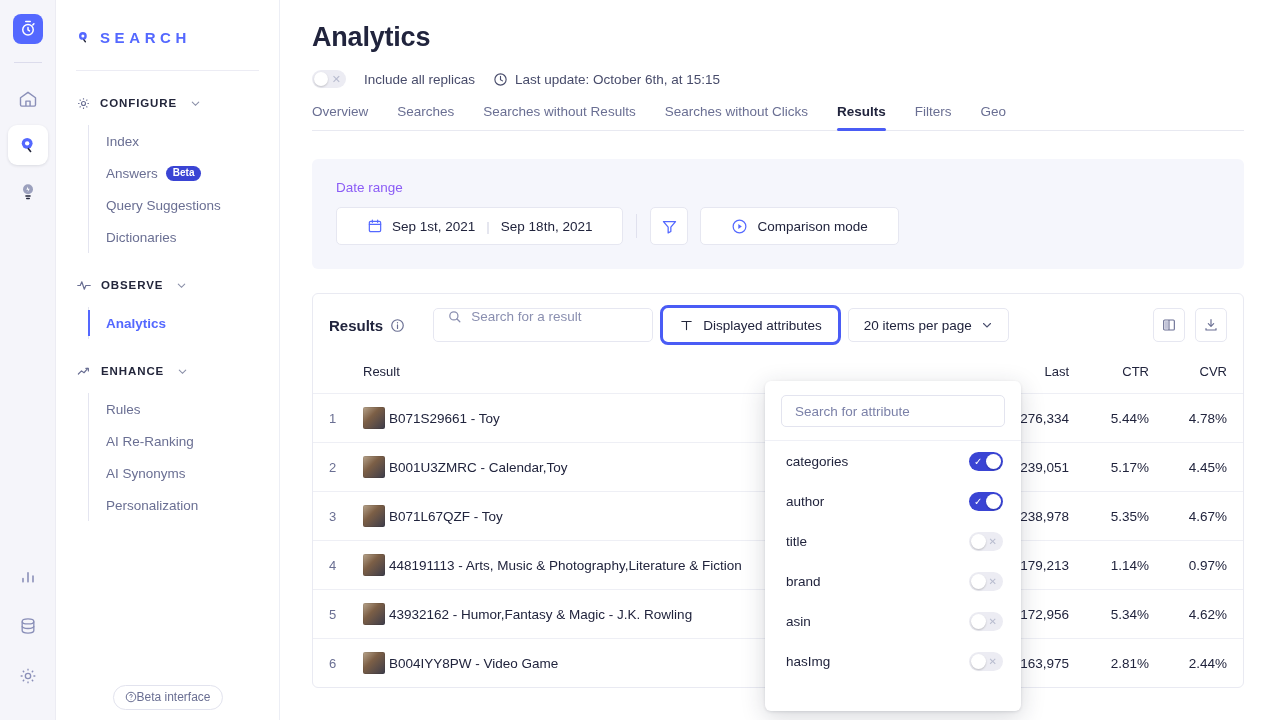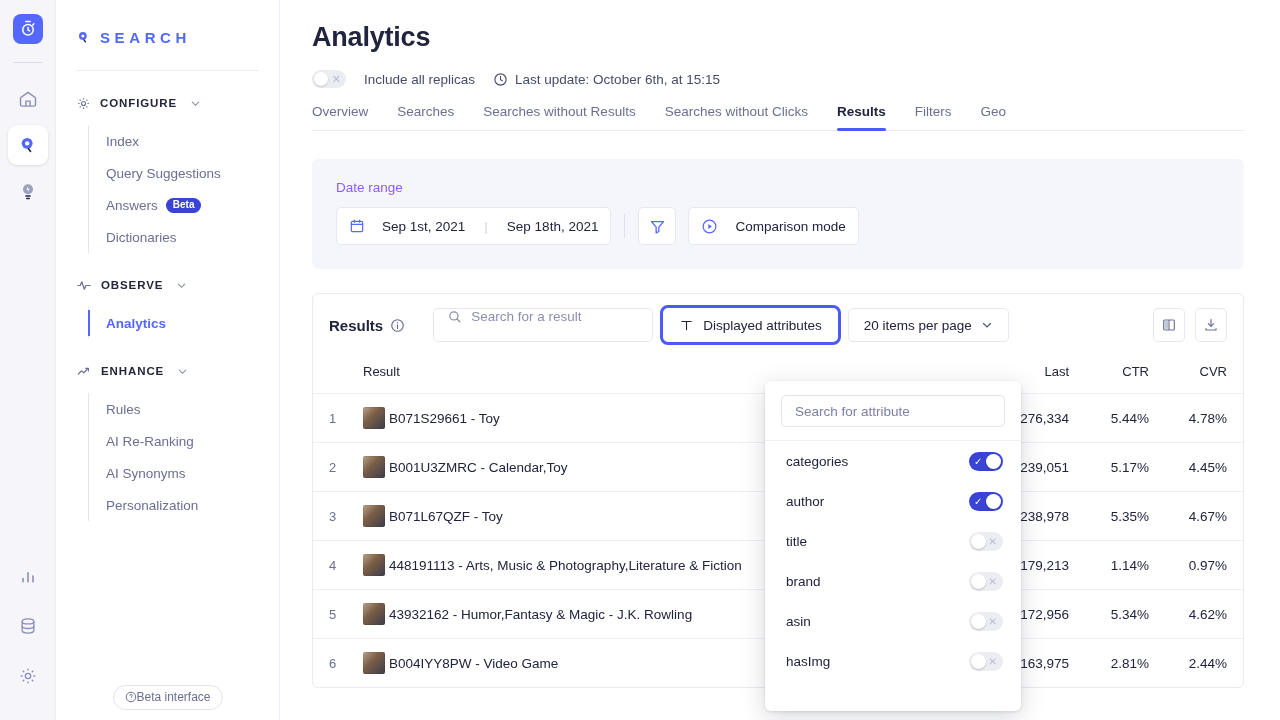--- a/index.html
+++ b/index.html
@@ -114,22 +114,22 @@
 
   
   .daterange-card {
     margin-top: 28px; background: #f5f6fc; border-radius: 6px;
     padding: 21px 24px 24px 24px;
   }
   .dr-label { color: #8b5cf6; font-size: 13.5px; }
   .dr-row { display: flex; align-items: center; gap: 12px; margin-top: 12px; }
   .dr-btn {
     background: #fff; border: 1px solid #e6e7f1; border-radius: 5px;
-    height: 38px; display: flex; align-items: center; gap: 17px;
-    padding: 0 12px; font-size: 13.5px; color: #21243d;
+    height: 38px; display: flex; align-items: center; gap: 9px;
+    padding: 0 30px; font-size: 13.5px; color: #21243d;
   }
   .dr-sep { width: 1px; height: 24px; background: #e0e1ee; margin: 0 1px; }
   .dr-pipe { color: #d3d5e4; margin: 0 2px; }
   .icon-btn-sq {
     background: #fff; border: 1px solid #e6e7f1; border-radius: 5px;
     width: 38px; height: 38px; display: flex; align-items: center; justify-content: center;
   }
 
   
   .results-card {
@@ -315,25 +315,25 @@
           <svg width="11" height="11" viewBox="0 0 24 24" fill="none" stroke="#8a8fa8" stroke-width="2.4" stroke-linecap="round">
               <path d="M5 9l7 7 7-7"></path>
             </svg>
         </span>
       </div>
       <div class="group-items">
         <div class="nav-item">
           <span>Index</span>
         </div>
         <div class="nav-item">
-          <span>Query Suggestions</span>
-        </div>
-        <div class="nav-item">
           <span>Answers</span>
           <span class="badge-beta">Beta</span>
+        </div>
+        <div class="nav-item">
+          <span>Query Suggestions</span>
         </div>
         <div class="nav-item">
           <span>Dictionaries</span>
         </div>
       </div>
     </div>
 
     <div class="group">
       <div class="group-head">
         <span>

